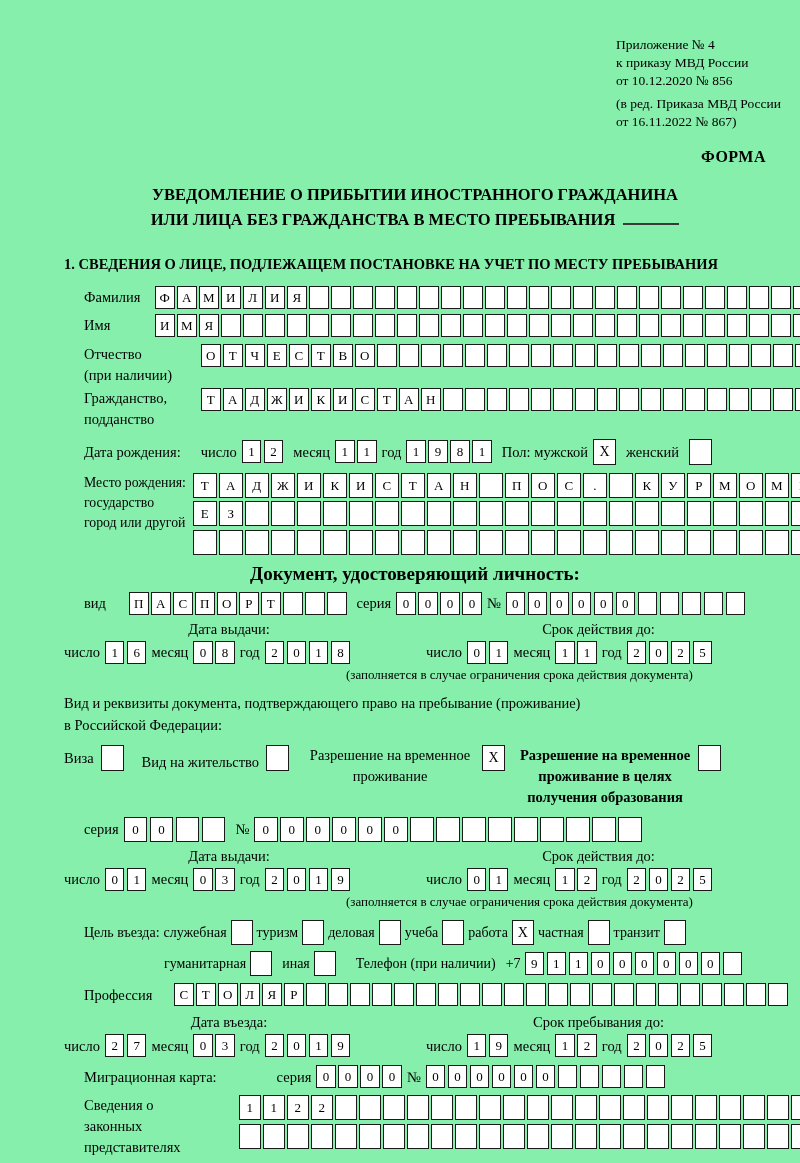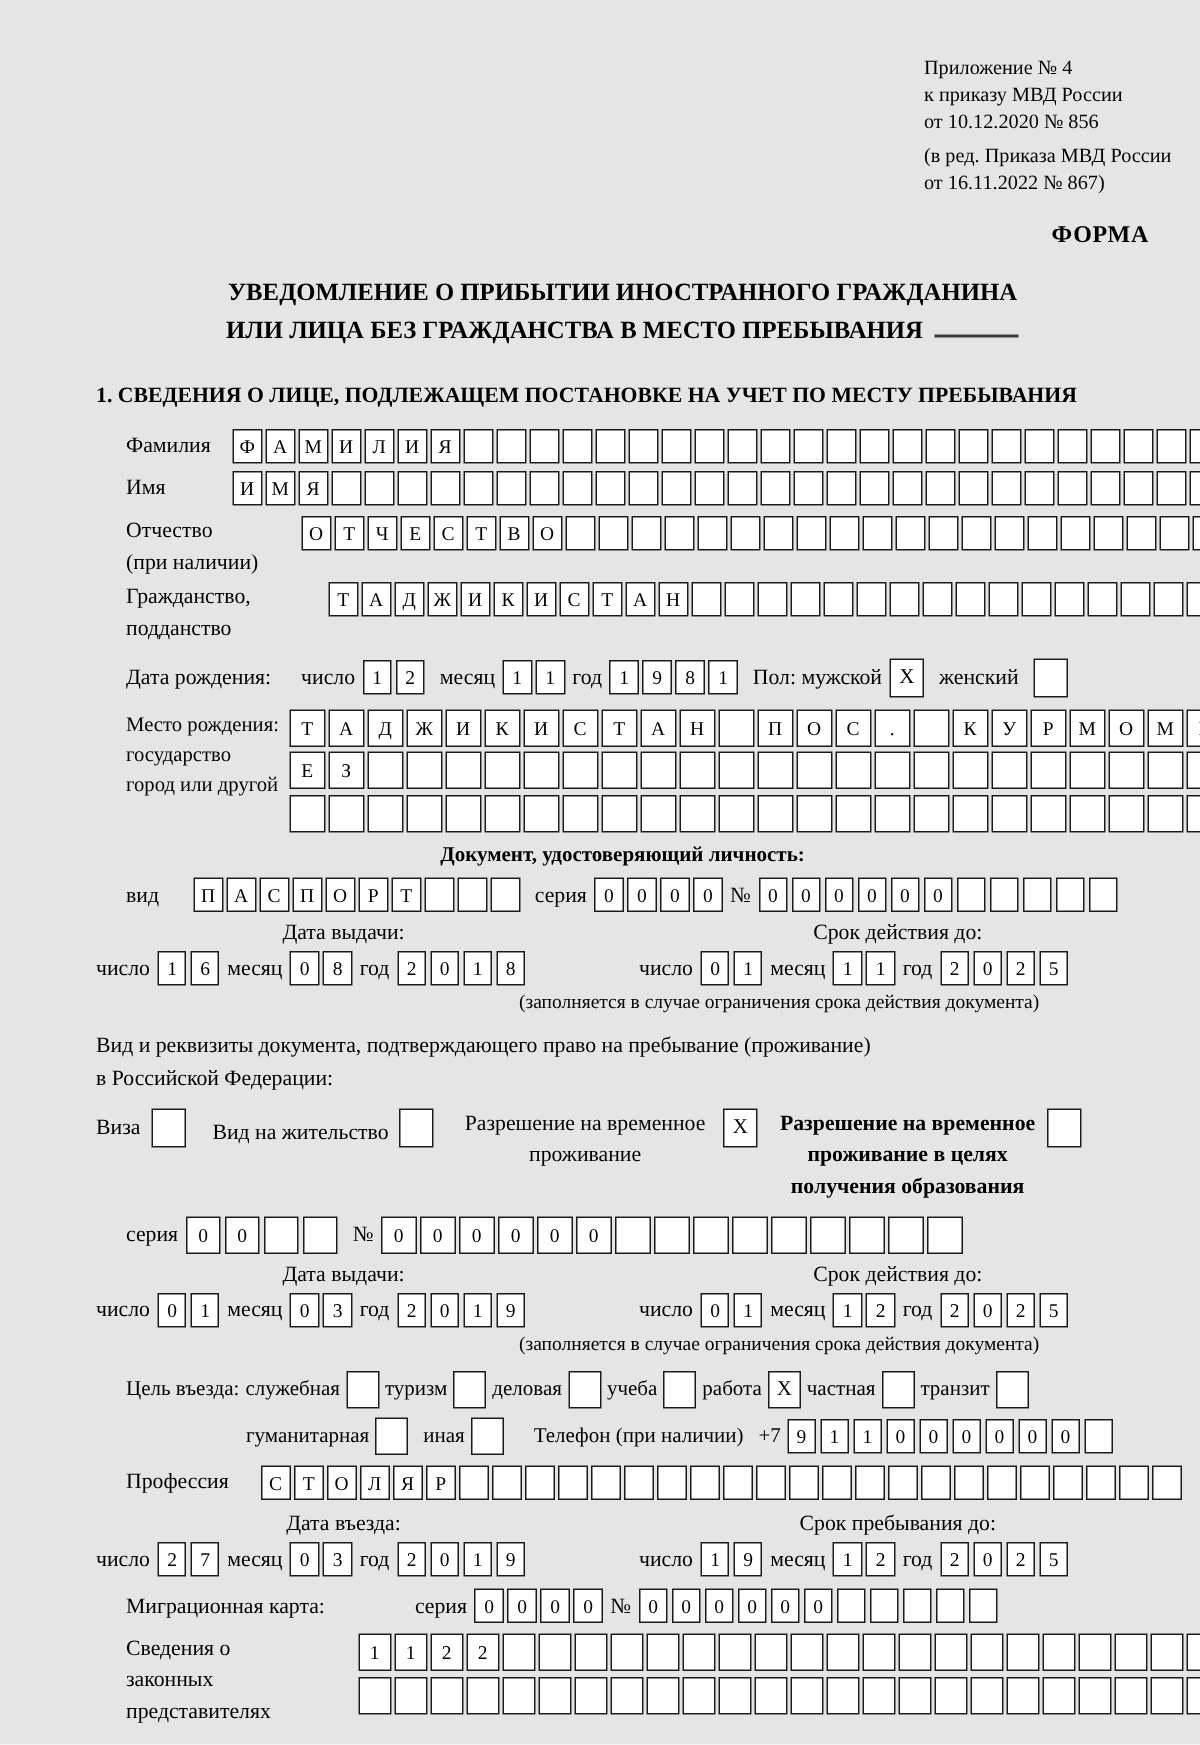--- a/index.html
+++ b/index.html
@@ -1,20 +1,20 @@
 <!DOCTYPE html>
 <html><head>
 <meta charset="utf-8">
 <style>
   html,body{margin:0;padding:0;background:#fff;}
   .page{
     width:800px;height:1163px;box-sizing:border-box;
     padding:36px 34px 0 64px;
     font-family:"Liberation Serif","DejaVu Serif",serif;
-    color:#000;background:#e5e5e5;position:relative;overflow:hidden;
+    color:#000;background:#86efac;position:relative;overflow:hidden;
     font-size:14.5px;line-height:1.25;
   }
   .appendix{margin-left:552px;width:170px;font-size:13.5px;line-height:1.32;}
   .appendix-sub{margin-top:6px;}
   .forma{text-align:right;font-weight:700;font-size:16px;margin-top:16px;letter-spacing:.5px;}
   .title{margin-top:16px;text-align:center;font-weight:700;font-size:16.5px;line-height:1.5;}
   .title-underline{display:inline-block;width:56px;border-bottom:2.5px solid #3a3a3a;height:13px;margin-left:8px;}
   .sec-heading{margin-top:22px;font-weight:700;font-size:14.5px;}
   .frow{display:flex;align-items:center;margin-top:5px;margin-left:20px;}
   .frow > :not(:first-child){margin-left:5px;}
@@ -30,21 +30,21 @@
   .lg .cell{width:23.5px;height:25px;}
   .md .cell{width:21.5px;height:25px;}
   .cbox{
     box-sizing:border-box;flex:none;width:23px;height:26px;
     border:1.6px solid #1a1a1a;display:inline-flex;align-items:center;justify-content:center;
     font-size:14px;background:#fff;
   }
   .w66{width:66px;} .w112{width:112px;} .w104{width:104px;font-size:13.8px;}
   .w150{width:150px;} .w85{width:85px;}
   .bp-rows > .cells:not(:first-child){margin-top:3.5px;}
-  .center-head{text-align:center;font-weight:700;margin-top:7px;font-size:14px;}
+  .center-head{text-align:center;font-weight:700;margin-top:7px;font-size:19px;}
   .datepair{display:flex;margin-top:5px;}
   .datecol-l{width:330px;flex:none;}
   .datecol-r{width:345px;flex:none;margin-left:32px;}
   .datehead{text-align:center;}
   .dateline{display:flex;align-items:center;margin-top:3px;}
   .dateline > :not(:first-child){margin-left:5px;}
   .note{font-size:13px;margin-left:282px;margin-top:3px;}
   .intro{margin-top:9px;line-height:1.55;}
   .opts{display:flex;align-items:flex-start;margin-top:8px;}
   .optpair{display:flex;align-items:center;flex:none;}
@@ -180,21 +180,21 @@
         <span class="cell"></span>
         <span class="cell"></span>
         <span class="cell"></span>
         <span class="cell"></span>
         <span class="cell"></span>
         <span class="cell"></span>
         <span class="cell"></span>
       </span>
   </div>
 
-  <div class="frow frow-top" style="margin-top:2px;gap:18px;">
+  <div class="frow frow-top" style="margin-top:2px;">
     <span class="lbl2 w112"><span>Гражданство,</span><br><span>подданство</span></span>
     <span class="cells">
         <span class="cell">Т</span>
         <span class="cell">А</span>
         <span class="cell">Д</span>
         <span class="cell">Ж</span>
         <span class="cell">И</span>
         <span class="cell">К</span>
         <span class="cell">И</span>
         <span class="cell">С</span>

